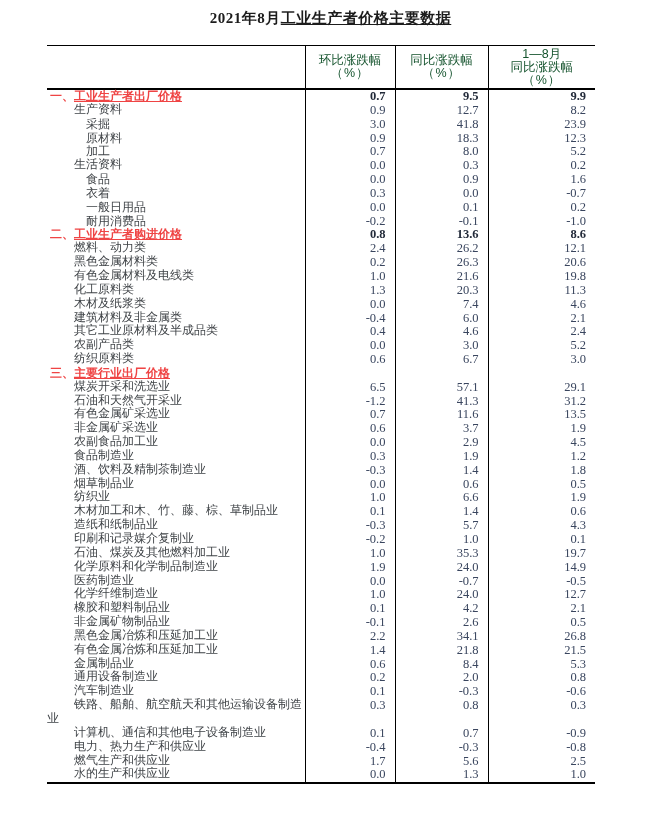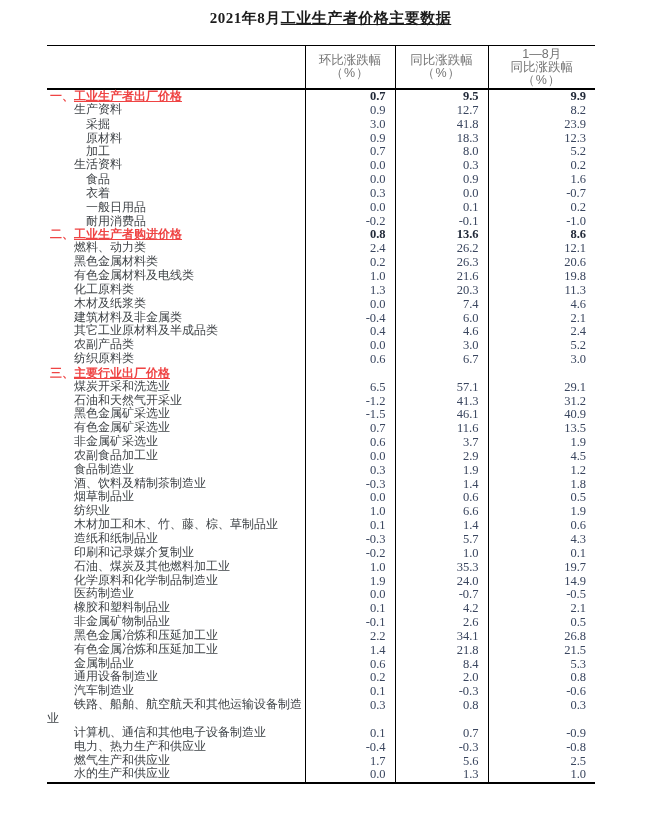--- a/index.html
+++ b/index.html
@@ -21,21 +21,21 @@
     width:548px;border-collapse:collapse;table-layout:fixed;
     border-top:1px solid #000;
   }
   col.c-label{width:258px;}
   col.c-mom{width:90px;}
   col.c-yoy{width:93px;}
   col.c-ytd{width:107px;}
   thead th{
     font-weight:normal;vertical-align:middle;text-align:center;
     height:42px;padding:0;
-    font-size:12.5px;line-height:13px;color:#737373;
+    font-size:12.5px;line-height:13px;color:#14532d;
     border-bottom:2px solid #000;
   }
   th.sep,td.sep{border-left:1px solid #000;}
   tbody td{
     padding:0;font-size:12px;line-height:13.85px;vertical-align:top;
     color:#3f4347;white-space:normal;
   }
   td.lab{padding-right:2px;}
   td.lab .ind-0{display:block;text-indent:3px;}
   td.lab .ind-1{display:block;text-indent:27px;font-family:Liberation Mono, monospace;}
@@ -261,28 +261,20 @@
       <tr>
         <td class="lab">
           <span class="ind-1"><span>石油和天然气开采业</span></span>
         </td>
         <td class="num sep">-1.2</td>
         <td class="num sep">41.3</td>
         <td class="num sep">31.2</td>
       </tr>
       <tr>
         <td class="lab">
-          <span class="ind-1"><span>黑色金属矿采选业</span></span>
-        </td>
-        <td class="num sep">-1.5</td>
-        <td class="num sep">46.1</td>
-        <td class="num sep">40.9</td>
-      </tr>
-      <tr>
-        <td class="lab">
           <span class="ind-1"><span>有色金属矿采选业</span></span>
         </td>
         <td class="num sep">0.7</td>
         <td class="num sep">11.6</td>
         <td class="num sep">13.5</td>
       </tr>
       <tr>
         <td class="lab">
           <span class="ind-1"><span>非金属矿采选业</span></span>
         </td>
@@ -370,20 +362,28 @@
         <td class="num sep">24.0</td>
         <td class="num sep">14.9</td>
       </tr>
       <tr>
         <td class="lab">
           <span class="ind-1"><span>医药制造业</span></span>
         </td>
         <td class="num sep">0.0</td>
         <td class="num sep">-0.7</td>
         <td class="num sep">-0.5</td>
+      </tr>
+      <tr>
+        <td class="lab">
+          <span class="ind-1"><span>化学纤维制造业</span></span>
+        </td>
+        <td class="num sep">1.0</td>
+        <td class="num sep">24.0</td>
+        <td class="num sep">12.7</td>
       </tr>
       <tr>
         <td class="lab">
           <span class="ind-1"><span>橡胶和塑料制品业</span></span>
         </td>
         <td class="num sep">0.1</td>
         <td class="num sep">4.2</td>
         <td class="num sep">2.1</td>
       </tr>
       <tr>

